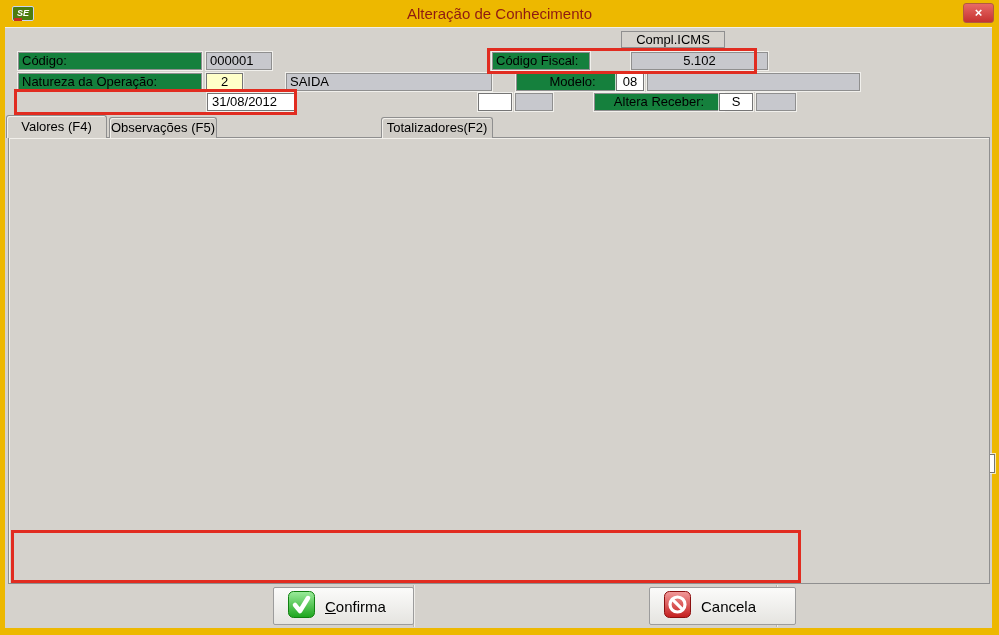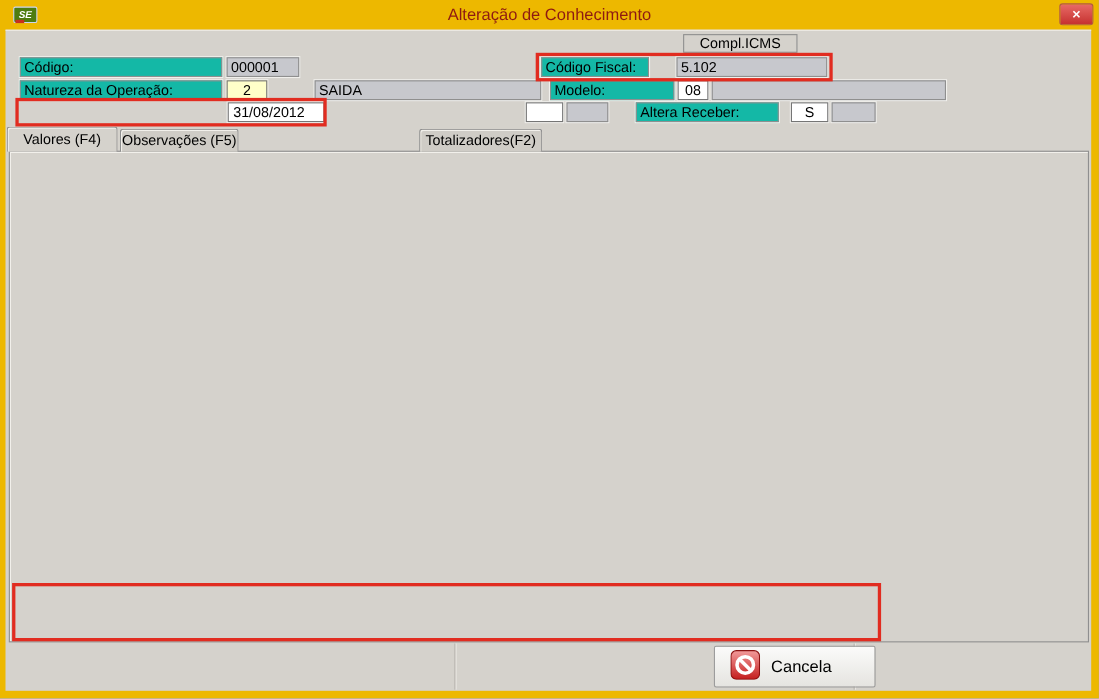--- a/index.html
+++ b/index.html
@@ -6,28 +6,28 @@
   body{background:#9a9a9a;font-family:"Liberation Sans","DejaVu Sans",sans-serif;}
   #win{position:relative;width:999px;height:635px;background:#EDB800;overflow:hidden;font-size:13px;color:#000;}
   .abs{position:absolute;box-sizing:border-box;}
   #main{left:5px;top:27px;width:987px;height:601px;background:#D5D2CC;border-top:1px solid #F0EEE8;}
   #title{left:0;right:0;top:5px;text-align:center;font-size:15px;color:#8E1A12;}
   #logo{left:12px;top:6px;width:22px;height:15px;background:#4d7c0f;border:1px solid #C9D4F2;border-radius:2px;color:#fff;
         font-size:9px;font-weight:bold;font-style:italic;text-align:center;line-height:12px;}
   #logo i{position:absolute;left:1px;bottom:-1px;width:8px;height:3px;background:#C62F1F;}
   #closebtn{left:963px;top:3px;width:31px;height:20px;background:linear-gradient(#E76A66,#C63230);border:1px solid #B25A40;
         border-radius:3px;color:#fff;font-size:13px;font-weight:bold;text-align:center;line-height:17px;cursor:pointer;}
-  .lbl{background:#14b8a6;border:1px solid #8F8F8F;padding:0 3px;line-height:16px;white-space:nowrap;overflow:hidden;
+  .lbl{background:#15803d;border:1px solid #8F8F8F;padding:0 3px;line-height:16px;white-space:nowrap;overflow:hidden;
         box-shadow:0 0 0 1px rgba(250,250,247,.75);}
   .gbox{background:#C7C8CD;border:1px solid #8F8F8F;padding:0 3px;line-height:16px;white-space:nowrap;overflow:hidden;
         box-shadow:0 0 0 1px rgba(250,250,247,.75);}
   .inp{background:#FFFFFF;border:1px solid #757575;padding:0 4px;line-height:16px;white-space:nowrap;overflow:hidden;
         box-shadow:0 0 0 1px rgba(250,250,247,.75);}
   .ylw{background:#FFFFC9;}
-  .tr{text-align:left;}
+  .tr{text-align:center;margin-left:16px;}
   .tc{text-align:center;}
   .redbox{border:3px solid #E12C20;pointer-events:none;z-index:9;}
   .tab{background:#CFCCC6;border:1px solid #8F8F8F;border-bottom:none;border-radius:3px 3px 0 0;text-align:center;
         line-height:19px;box-shadow:inset 1px 1px 0 #F2F0EB;z-index:4;cursor:pointer;}
   .tab.active{background:#D5D2CC;line-height:21px;z-index:5;}
   #tabpanel{left:8px;top:137px;width:982px;height:447px;background:#D5D2CC;border:1px solid #8F8F8F;
         box-shadow:inset 1px 1px 0 #F2F0EB;z-index:1;}
   .frame{border:1px solid #C3C0BA;box-shadow:inset 1px 1px 0 #ECEAE5;}
   .greenbar{background:#E7F0E7;}
   .tot-val{background:#E7F0E7;border:2px solid #1E1E1E;font-size:30px;color:#3A3A3A;text-align:center;line-height:39px;}
@@ -175,20 +175,35 @@
     <div>Total:</div>
   </div>
   <div class="abs tot-val" style="left:606px;top:535px;width:191px;height:43px">22,50</div>
   <div class="abs redbox" style="left:11px;top:530px;width:790px;height:53px"></div>
   <div class="abs" style="left:799px;top:531px;width:94px;height:49px;background:#D3D3DA"></div>
   <div class="abs darkdiv" style="left:893px;top:527px;width:19px;height:49px"></div>
   <div class="abs" style="left:912px;top:527px;width:77px;height:45px;background:#DCDCE3"></div>
 
   <div class="abs sep" style="left:413px;top:585px;width:1px;height:42px"></div>
   <div class="abs sep" style="left:776px;top:585px;width:1px;height:42px"></div>
+  <div class="abs btn" style="left:273px;top:587px;width:141px;height:38px">
+    <span>
+      <svg width="27" height="27" viewBox="0 0 27 27">
+        <defs>
+            <linearGradient id="g1" x1="0" y1="0" x2="0" y2="1">
+          <stop offset="0" stop-color="#9CEC9C"></stop>
+              <stop offset="1" stop-color="#1DA51D"></stop>
+        </linearGradient>
+          </defs>
+        <rect x="0.5" y="0.5" width="26" height="26" rx="5" fill="url(#g1)" stroke="#128012"></rect>
+        <path d="M7 14 l5 6 L20 7" stroke="#ffffff" stroke-width="4.5" fill="none" stroke-linecap="round" stroke-linejoin="round"></path>
+      </svg>
+    </span>
+    <span class="btn-label ul">Confirma</span>
+  </div>
   <div class="abs btn" style="left:649px;top:587px;width:147px;height:38px">
     <span>
       <svg width="27" height="27" viewBox="0 0 27 27">
         <defs>
             <linearGradient id="g2" x1="0" y1="0" x2="0" y2="1">
           <stop offset="0" stop-color="#F29B9B"></stop>
               <stop offset="1" stop-color="#C41E1E"></stop>
         </linearGradient>
           </defs>
         <rect x="0.5" y="0.5" width="26" height="26" rx="5" fill="url(#g2)" stroke="#8B1010"></rect>

